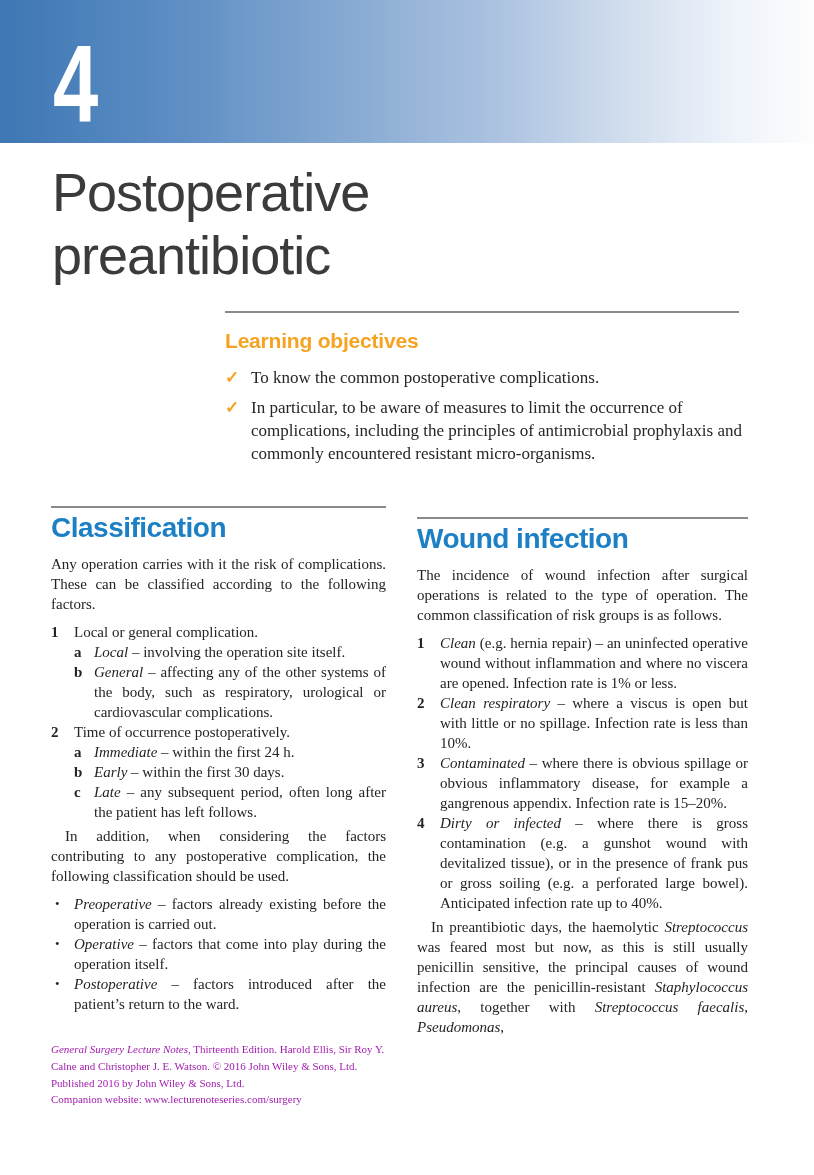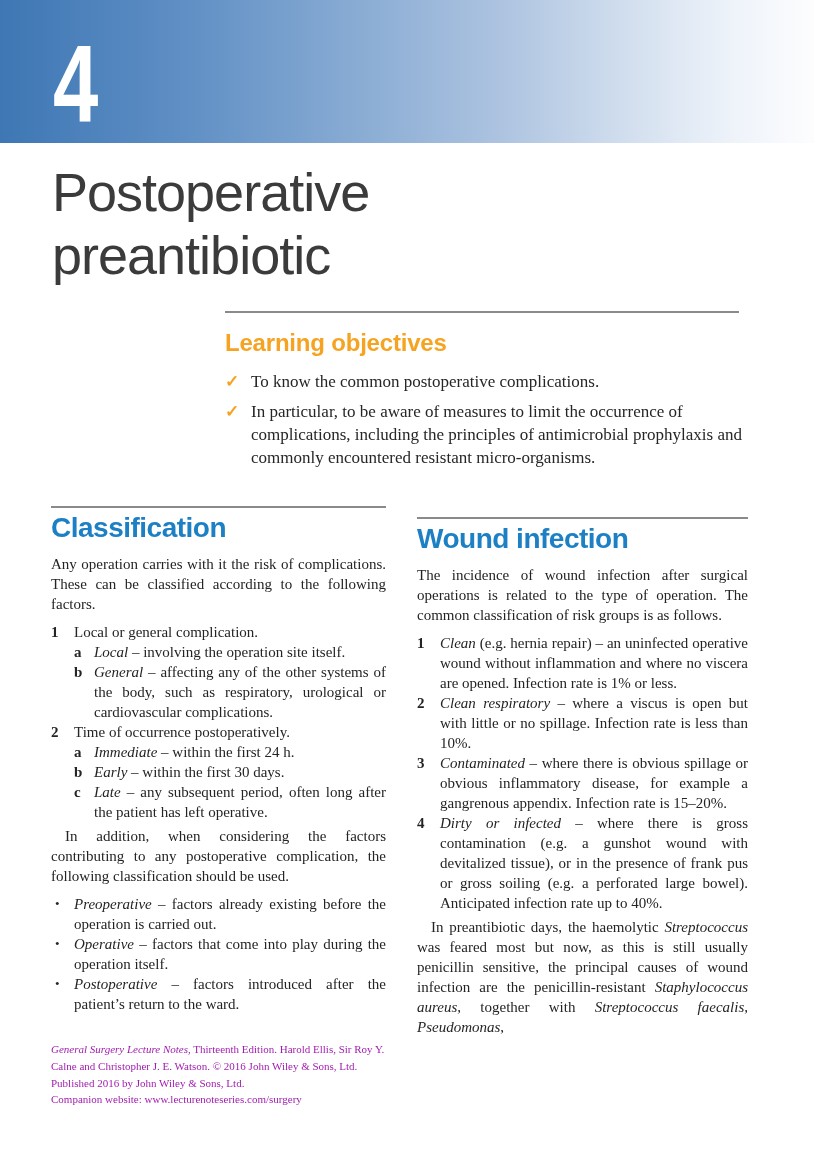--- a/index.html
+++ b/index.html
@@ -35,21 +35,21 @@
     font-size:54px;line-height:63px;letter-spacing:-1px;color:#3b3b3b;
   }
   .title-rule{
     position:absolute;left:225px;top:311px;width:514px;height:2px;
     background:var(--rule);
   }
   
   .objectives{position:absolute;left:225px;top:329px;width:524px;}
   .objectives-heading{
     font-family:"Liberation Sans", sans-serif;font-weight:bold;
-    font-size:24px;color:var(--orange);margin-bottom:13px;letter-spacing:-0.2px;
+    font-size:21px;color:var(--orange);margin-bottom:13px;letter-spacing:-0.2px;
   }
   .obj-item{
     display:flex;gap:9px;margin-bottom:7px;
     font-size:17px;line-height:23px;color:#262626;
   }
   .obj-check{
     flex:none;width:17px;color:var(--orange);
     font-weight:bold;font-size:17px;
   }
   
@@ -130,21 +130,21 @@
       <div class="sub-item">
         <span class="letter">a</span>
         <span class="txt"><em>Immediate</em><span> – within the first 24 h.</span></span>
       </div>
       <div class="sub-item">
         <span class="letter">b</span>
         <span class="txt"><em>Early</em><span> – within the first 30 days.</span></span>
       </div>
       <div class="sub-item">
         <span class="letter">c</span>
-        <span class="txt"><em>Late</em><span> – any subsequent period, often long after the patient has left operative.</span></span>
+        <span class="txt"><em>Late</em><span> – any subsequent period, often long after the patient has left follows.</span></span>
       </div>
     </div>
   <p class="body indent gap">In addition, when considering the factors contributing to any postoperative complication, the following classification should be used.</p>
   <div class="list">
       <div class="bullet-item">
         <span class="bullet">•</span>
         <span class="txt"><em>Preoperative</em><span> – factors already existing before the operation is carried out.</span></span>
       </div>
       <div class="bullet-item">
         <span class="bullet">•</span>

